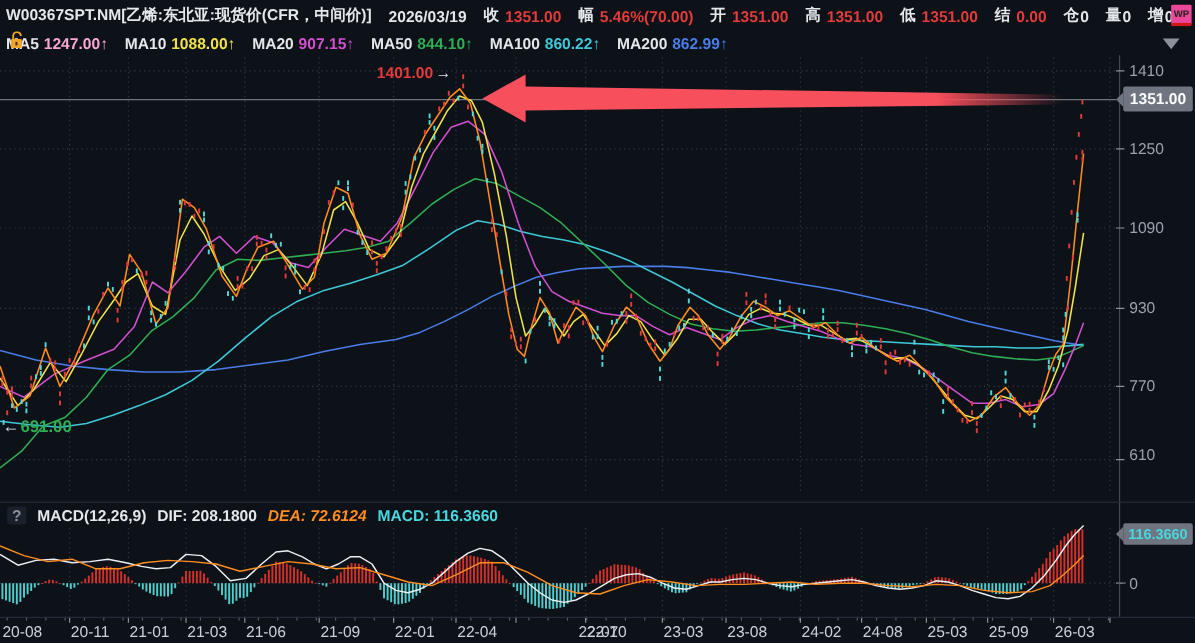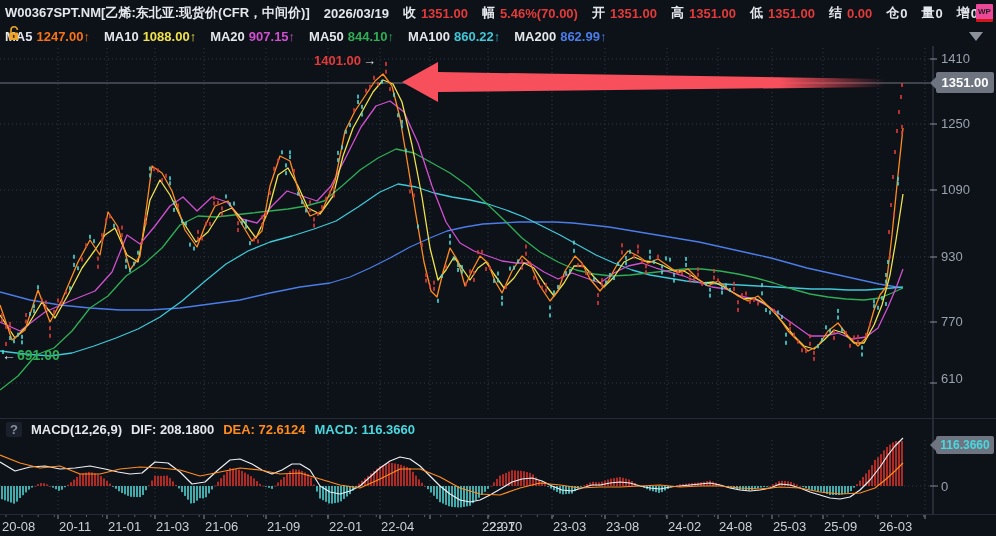--- a/index.html
+++ b/index.html
@@ -852,21 +852,21 @@
       </span>
   </div>
   <div class="wp">
     <span>WP</span>
   </div>
 
   <div class="r2">
     <span id="ma-items" style="display:inline-flex;">
         <span class="ma-item">
           <span>MA5</span>
-          <span style="color: #f97316;">1247.00↑</span>
+          <span style="color: #f9a8d4;">1247.00↑</span>
         </span>
         <span class="ma-item">
           <span>MA10</span>
           <span style="color: rgb(239, 226, 74);">1088.00↑</span>
         </span>
         <span class="ma-item">
           <span>MA20</span>
           <span style="color: rgb(208, 80, 208);">907.15↑</span>
         </span>
         <span class="ma-item">
@@ -903,21 +903,21 @@
   </div>
 
   <div class="hr-div" style="top:418px;"></div>
   <div class="macd-head">
     <span class="help">?</span>
     <span>MACD(12,26,9)</span>
     <span>
       <span>DIF:</span>
       <span>208.1800</span>
     </span>
-    <span style="color:#ff8c1e;">
+    <span style="color:#ff8c1e;font-style:italic;">
       <span>DEA:</span>
       <span>72.6124</span>
     </span>
     <span style="color:#49d8e0;">
       <span>MACD:</span>
       <span>116.3660</span>
     </span>
   </div>
   <div class="badge" id="macd-badge">
     <span class="notch"></span>

